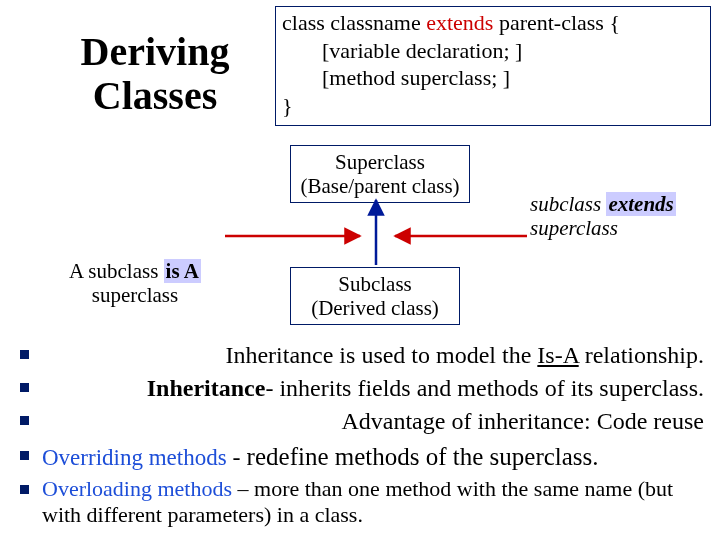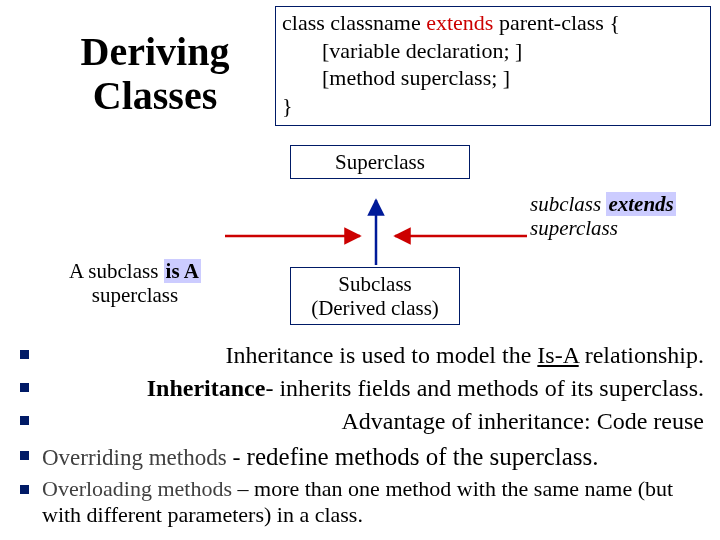--- a/index.html
+++ b/index.html
@@ -100,40 +100,41 @@
   }
   ul.bullets li::before {
     content: "";
     position: absolute;
     left: 6px;
     top: 9px;
     width: 9px;
     height: 9px;
     background: #001a66;
   }
-  .blue { color: #404040; }
+  .blue { color: #1d4ed8; }
 </style>
 </head>
 <body>
 
 <div class="slide">
 
   <div class="title">Deriving Classes</div>
 
   <div class="codebox">
     <div>
       <span>class classname </span><span class="kw-red">extends</span><span> parent-class {</span>
     </div>
     <span class="indent">[variable declaration; ]</span>
     <span class="indent">[method superclass; ]</span>
     <div>}</div>
   </div>
 
   <div class="box superclass-box">
     <div>Superclass</div>
+    <div>(Base/parent class)</div>
   </div>
 
   <div class="box subclass-box">
     <div>Subclass</div>
     <div>(Derived class)</div>
   </div>
 
   <div class="leftlabel">
     <div>
       <span>A subclass </span><span class="hl"><b>is A</b></span>

